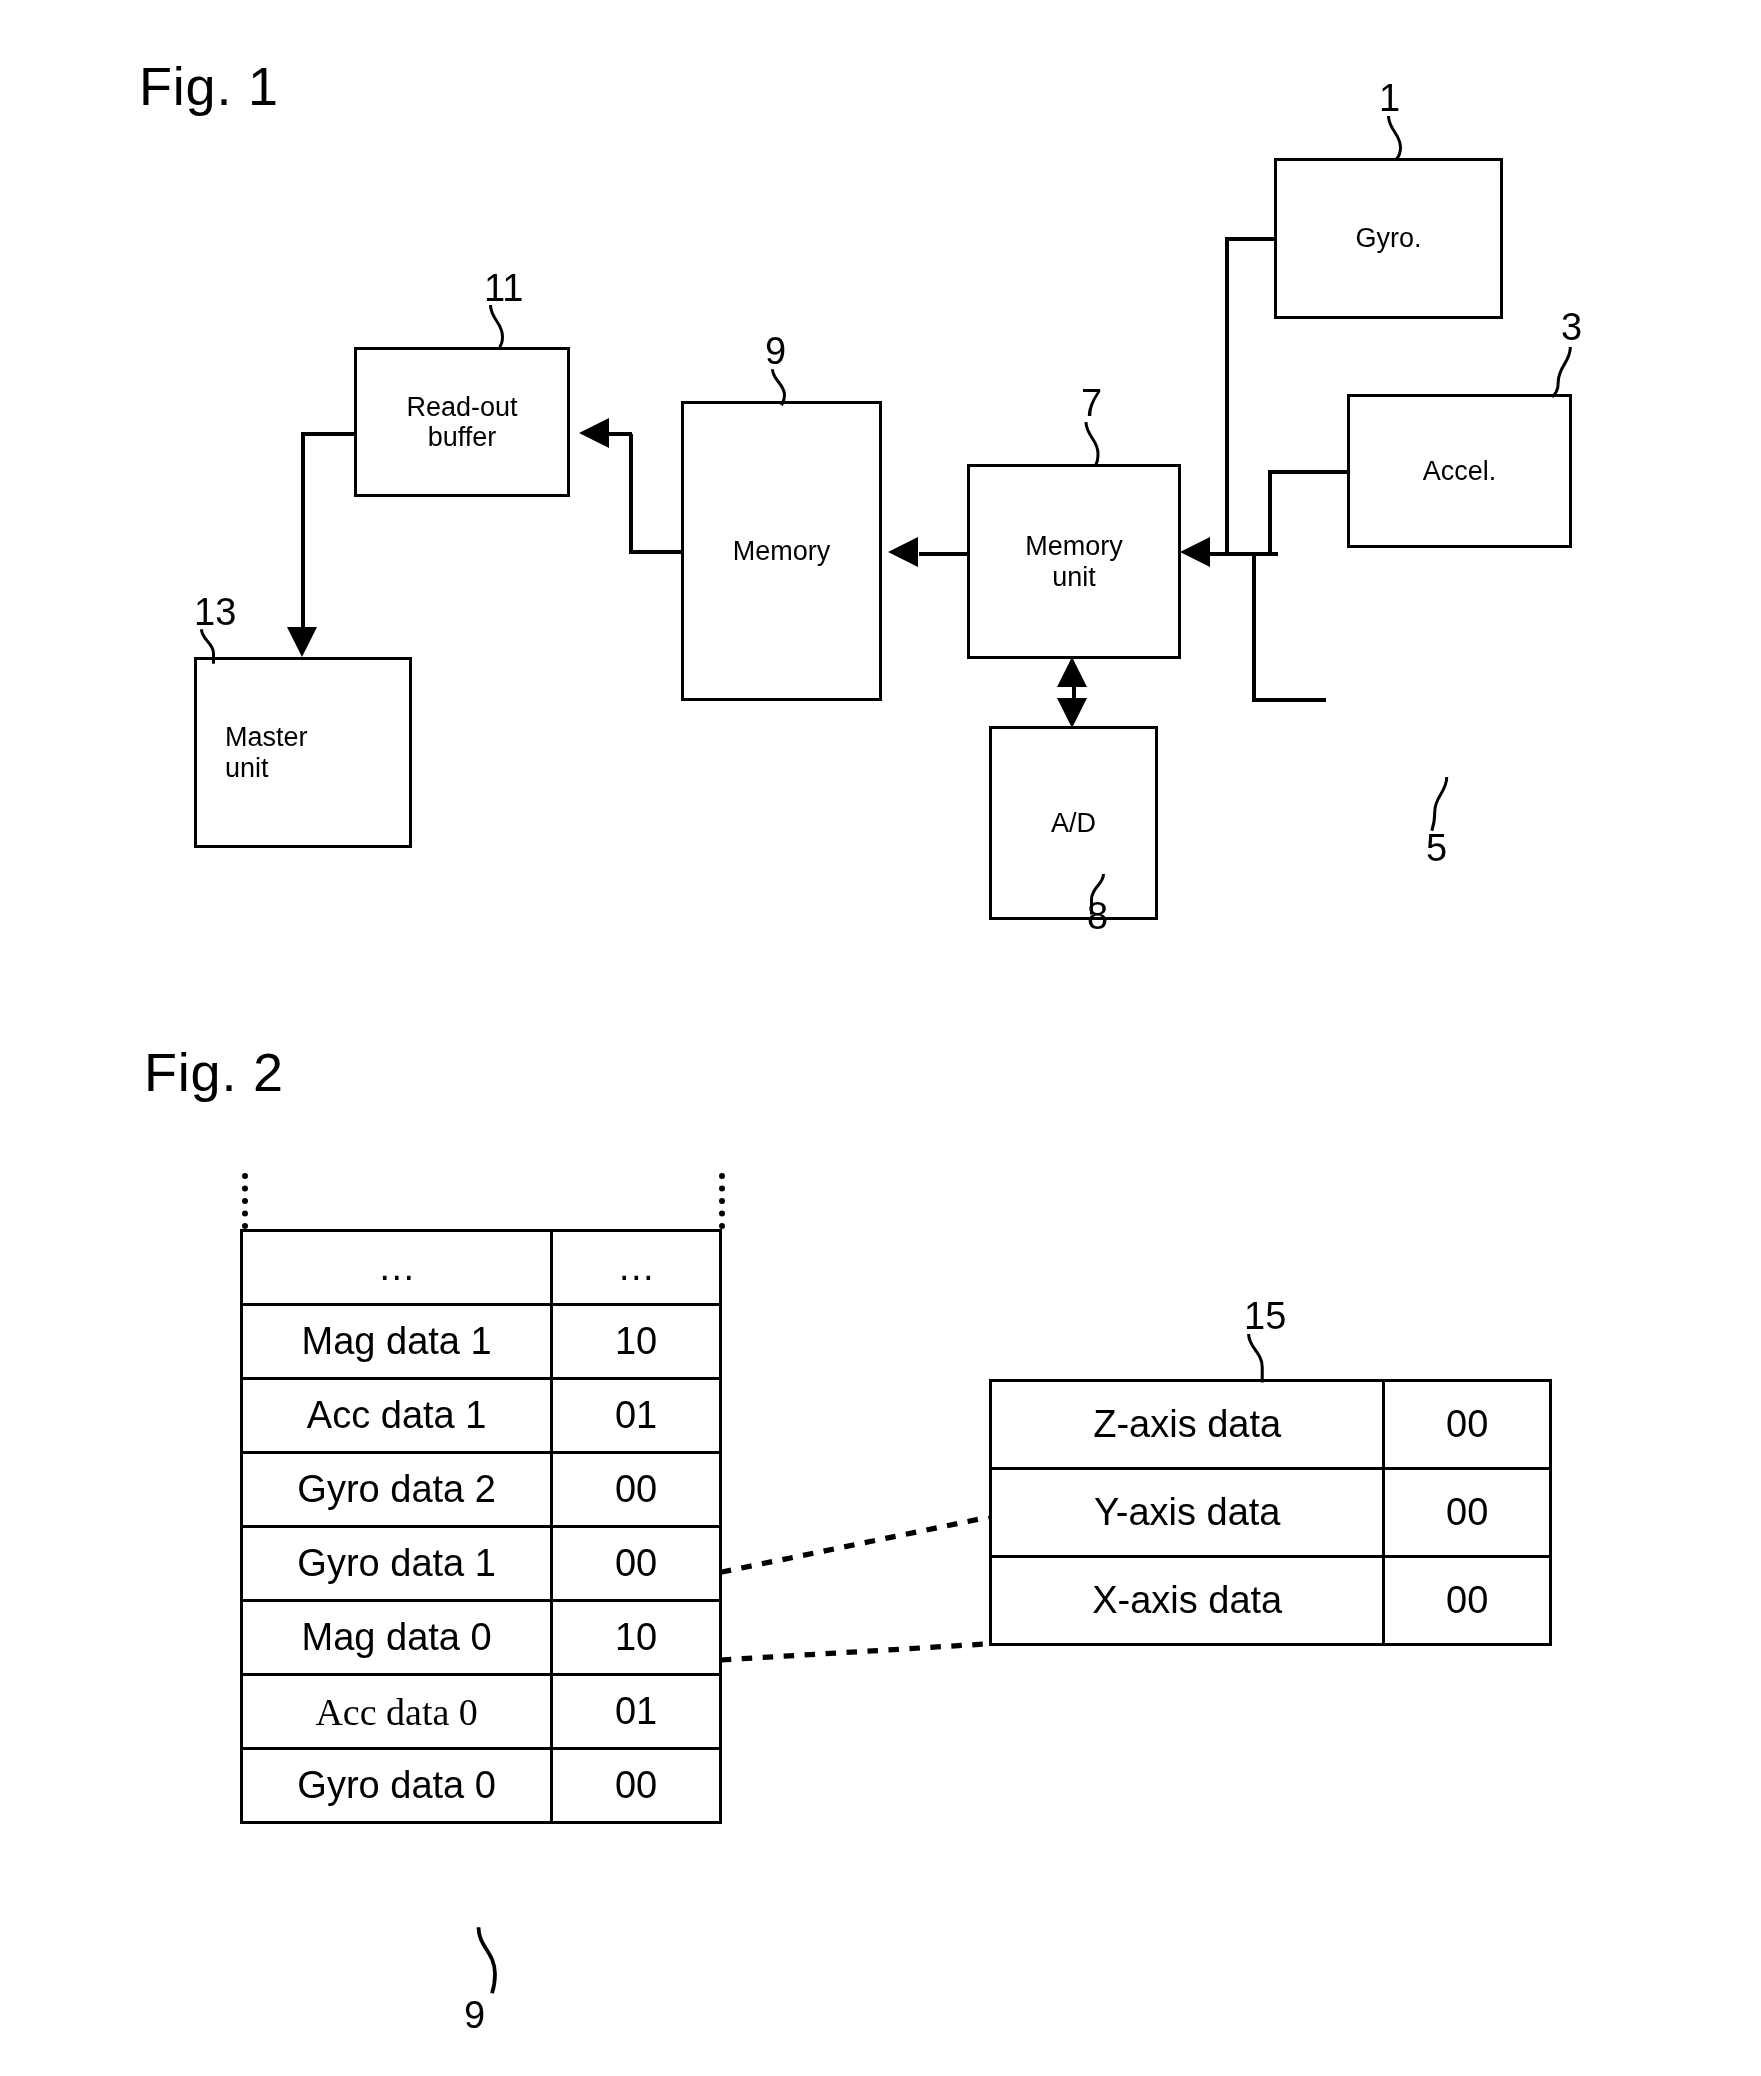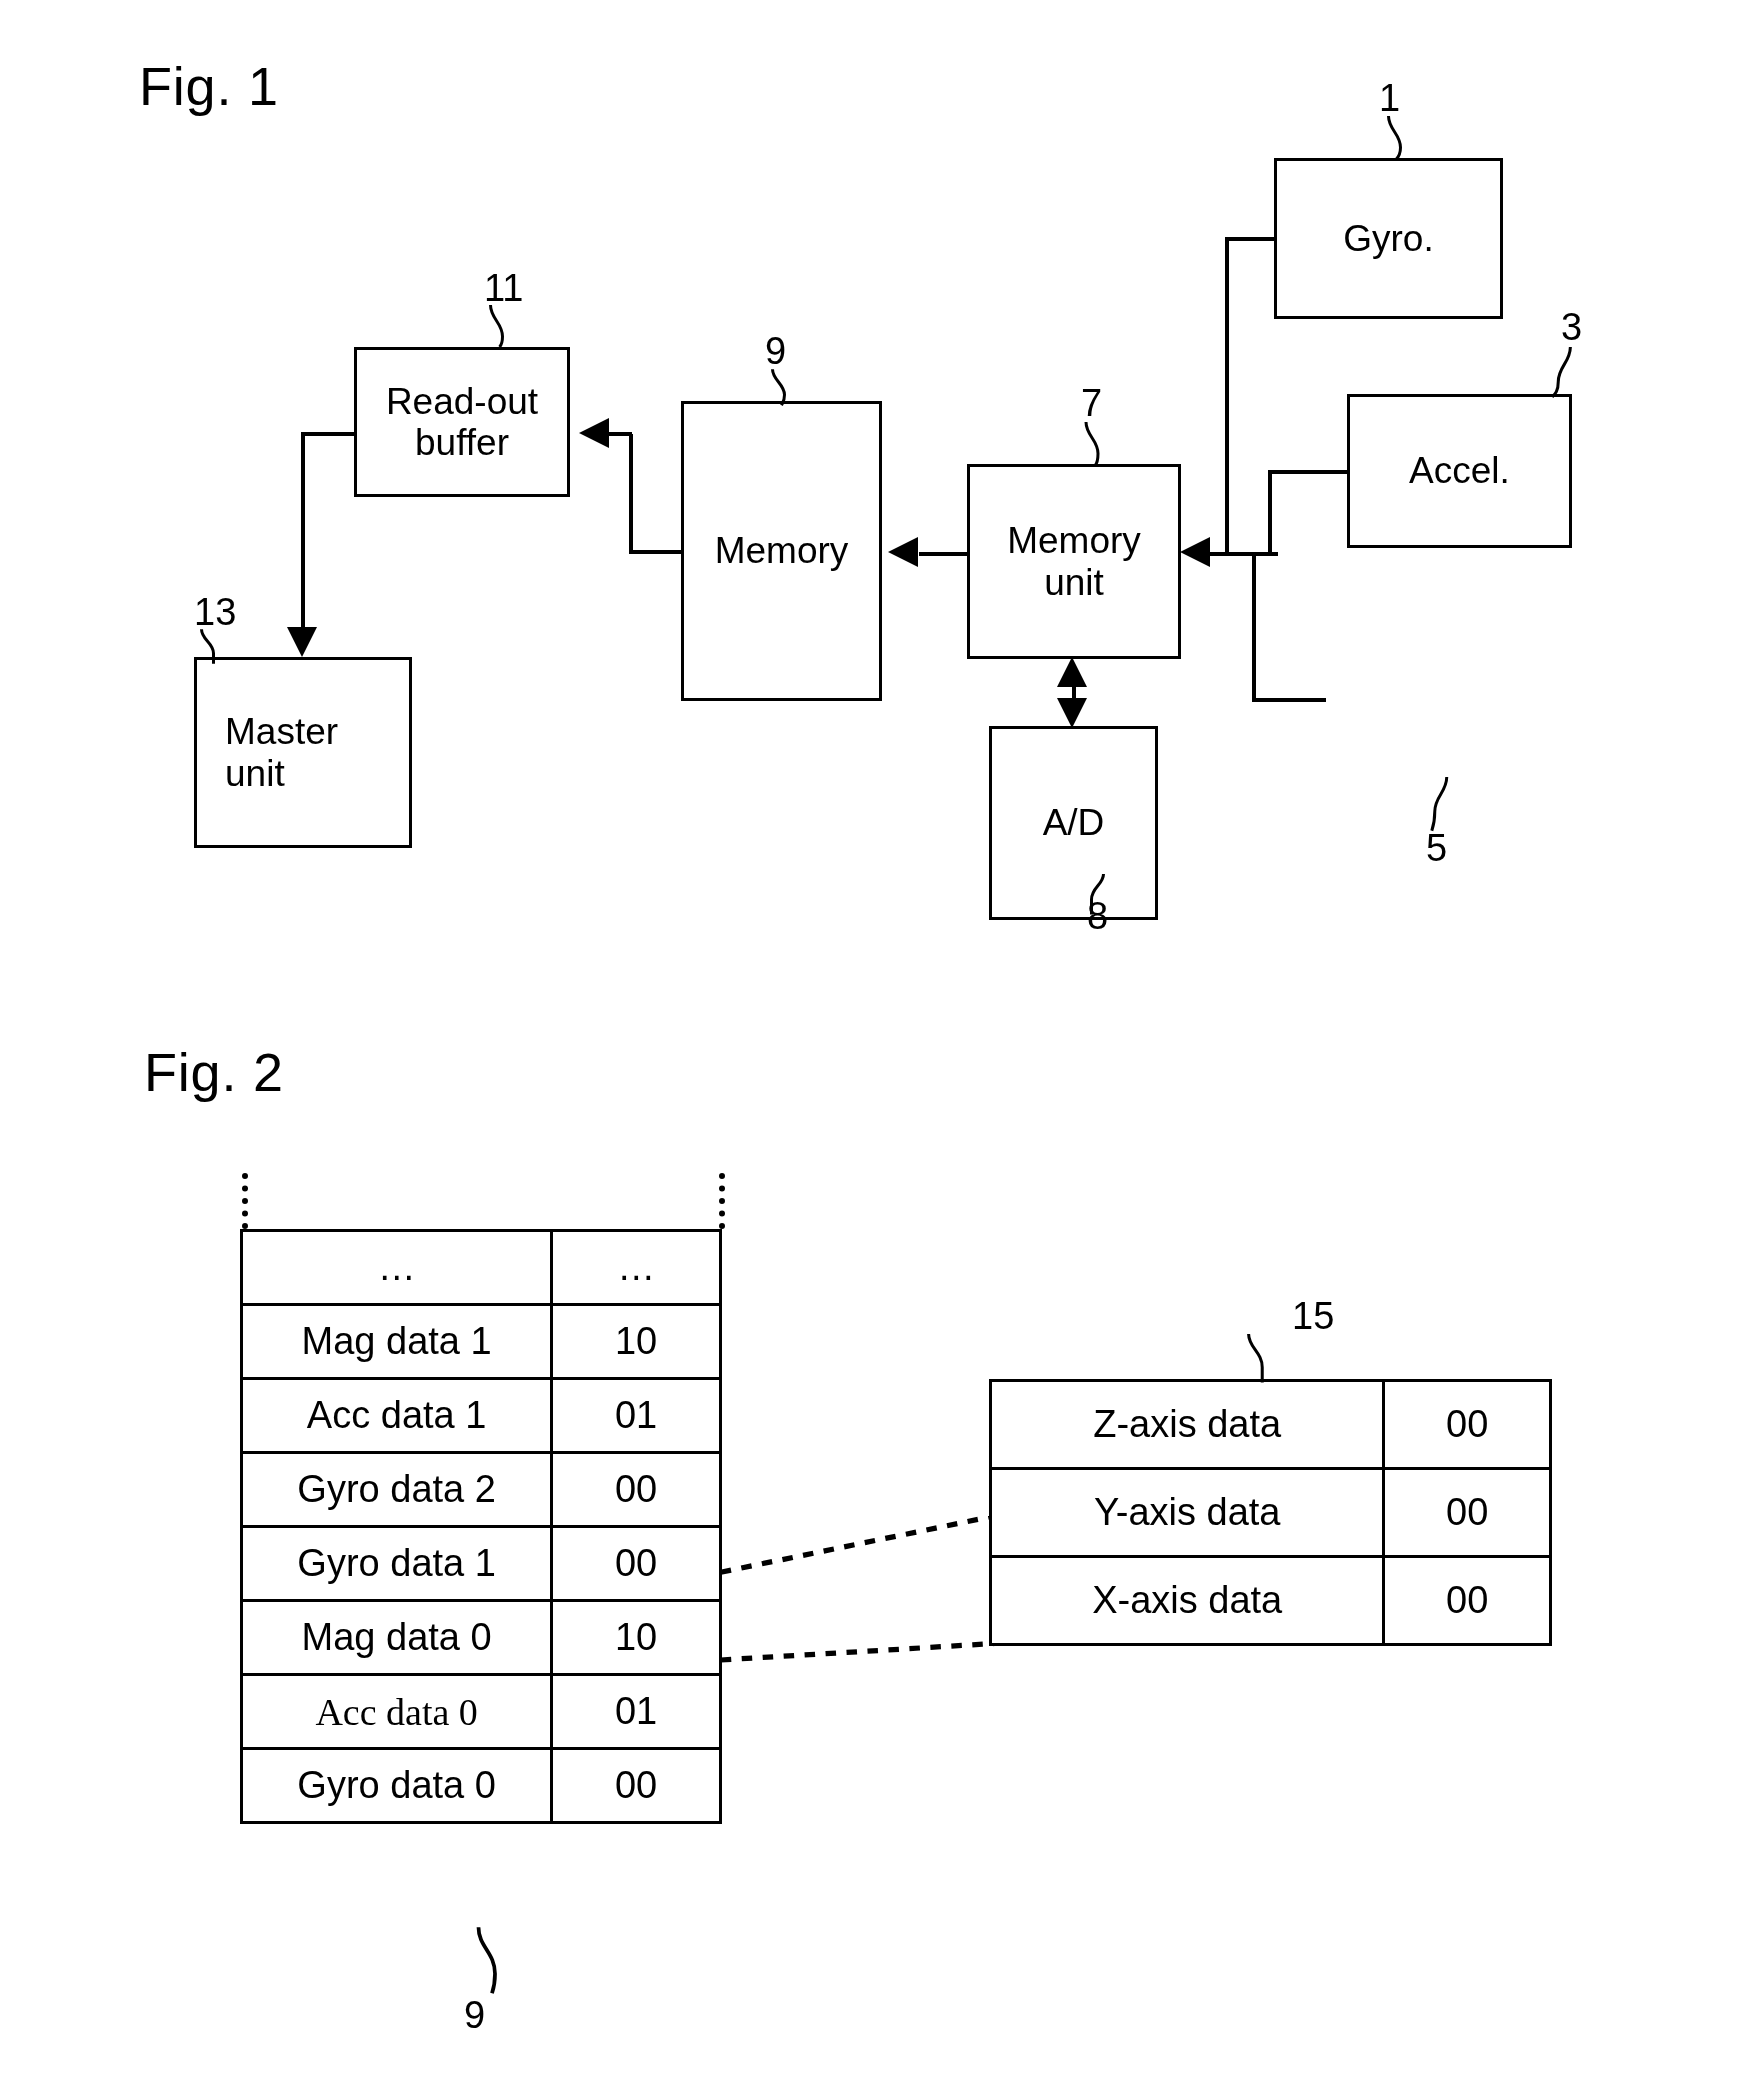--- a/index.html
+++ b/index.html
@@ -27,21 +27,21 @@
   .box {
     position: absolute;
     border: 3.8px solid #000;
     box-sizing: border-box;
     display: flex;
     align-items: center;
     justify-content: center;
     background: #fff;
   }
   .box .box-label {
-    font-size: 37px;
+    font-size: 27px;
     line-height: 1.12;
     text-align: center;
     white-space: pre-line;
   }
   .box.left-align .box-label { text-align: left; width: 100%; padding-left: 28px; box-sizing: border-box;}
   
   .ref {
     position: absolute;
     font-size: 38px;
     line-height: 1;
@@ -258,19 +258,19 @@
         <td style="height:85px;">Y-axis data</td>
         <td style="height:85px;">00</td>
       </tr>
       <tr>
         <td style="height:85px;">X-axis data</td>
         <td style="height:85px;">00</td>
       </tr>
     </tbody>
   </table>
 
-  <div class="ref" style="left:1244px; top:1297px;margin-left:48px;">15</div>
+  <div class="ref" style="left:1244px; top:1297px;">15</div>
   <svg class="leader" style="left:1238px; top:1334px; width:53px; height:50px;" viewBox="0 0 70 66">
     <path d="M14,0 C14,18 32,24 32,44 C32,56 32,60 32,64" stroke="#000" stroke-width="4" fill="none"></path>
   </svg>
 
 </div>
 
 
 </body></html>

